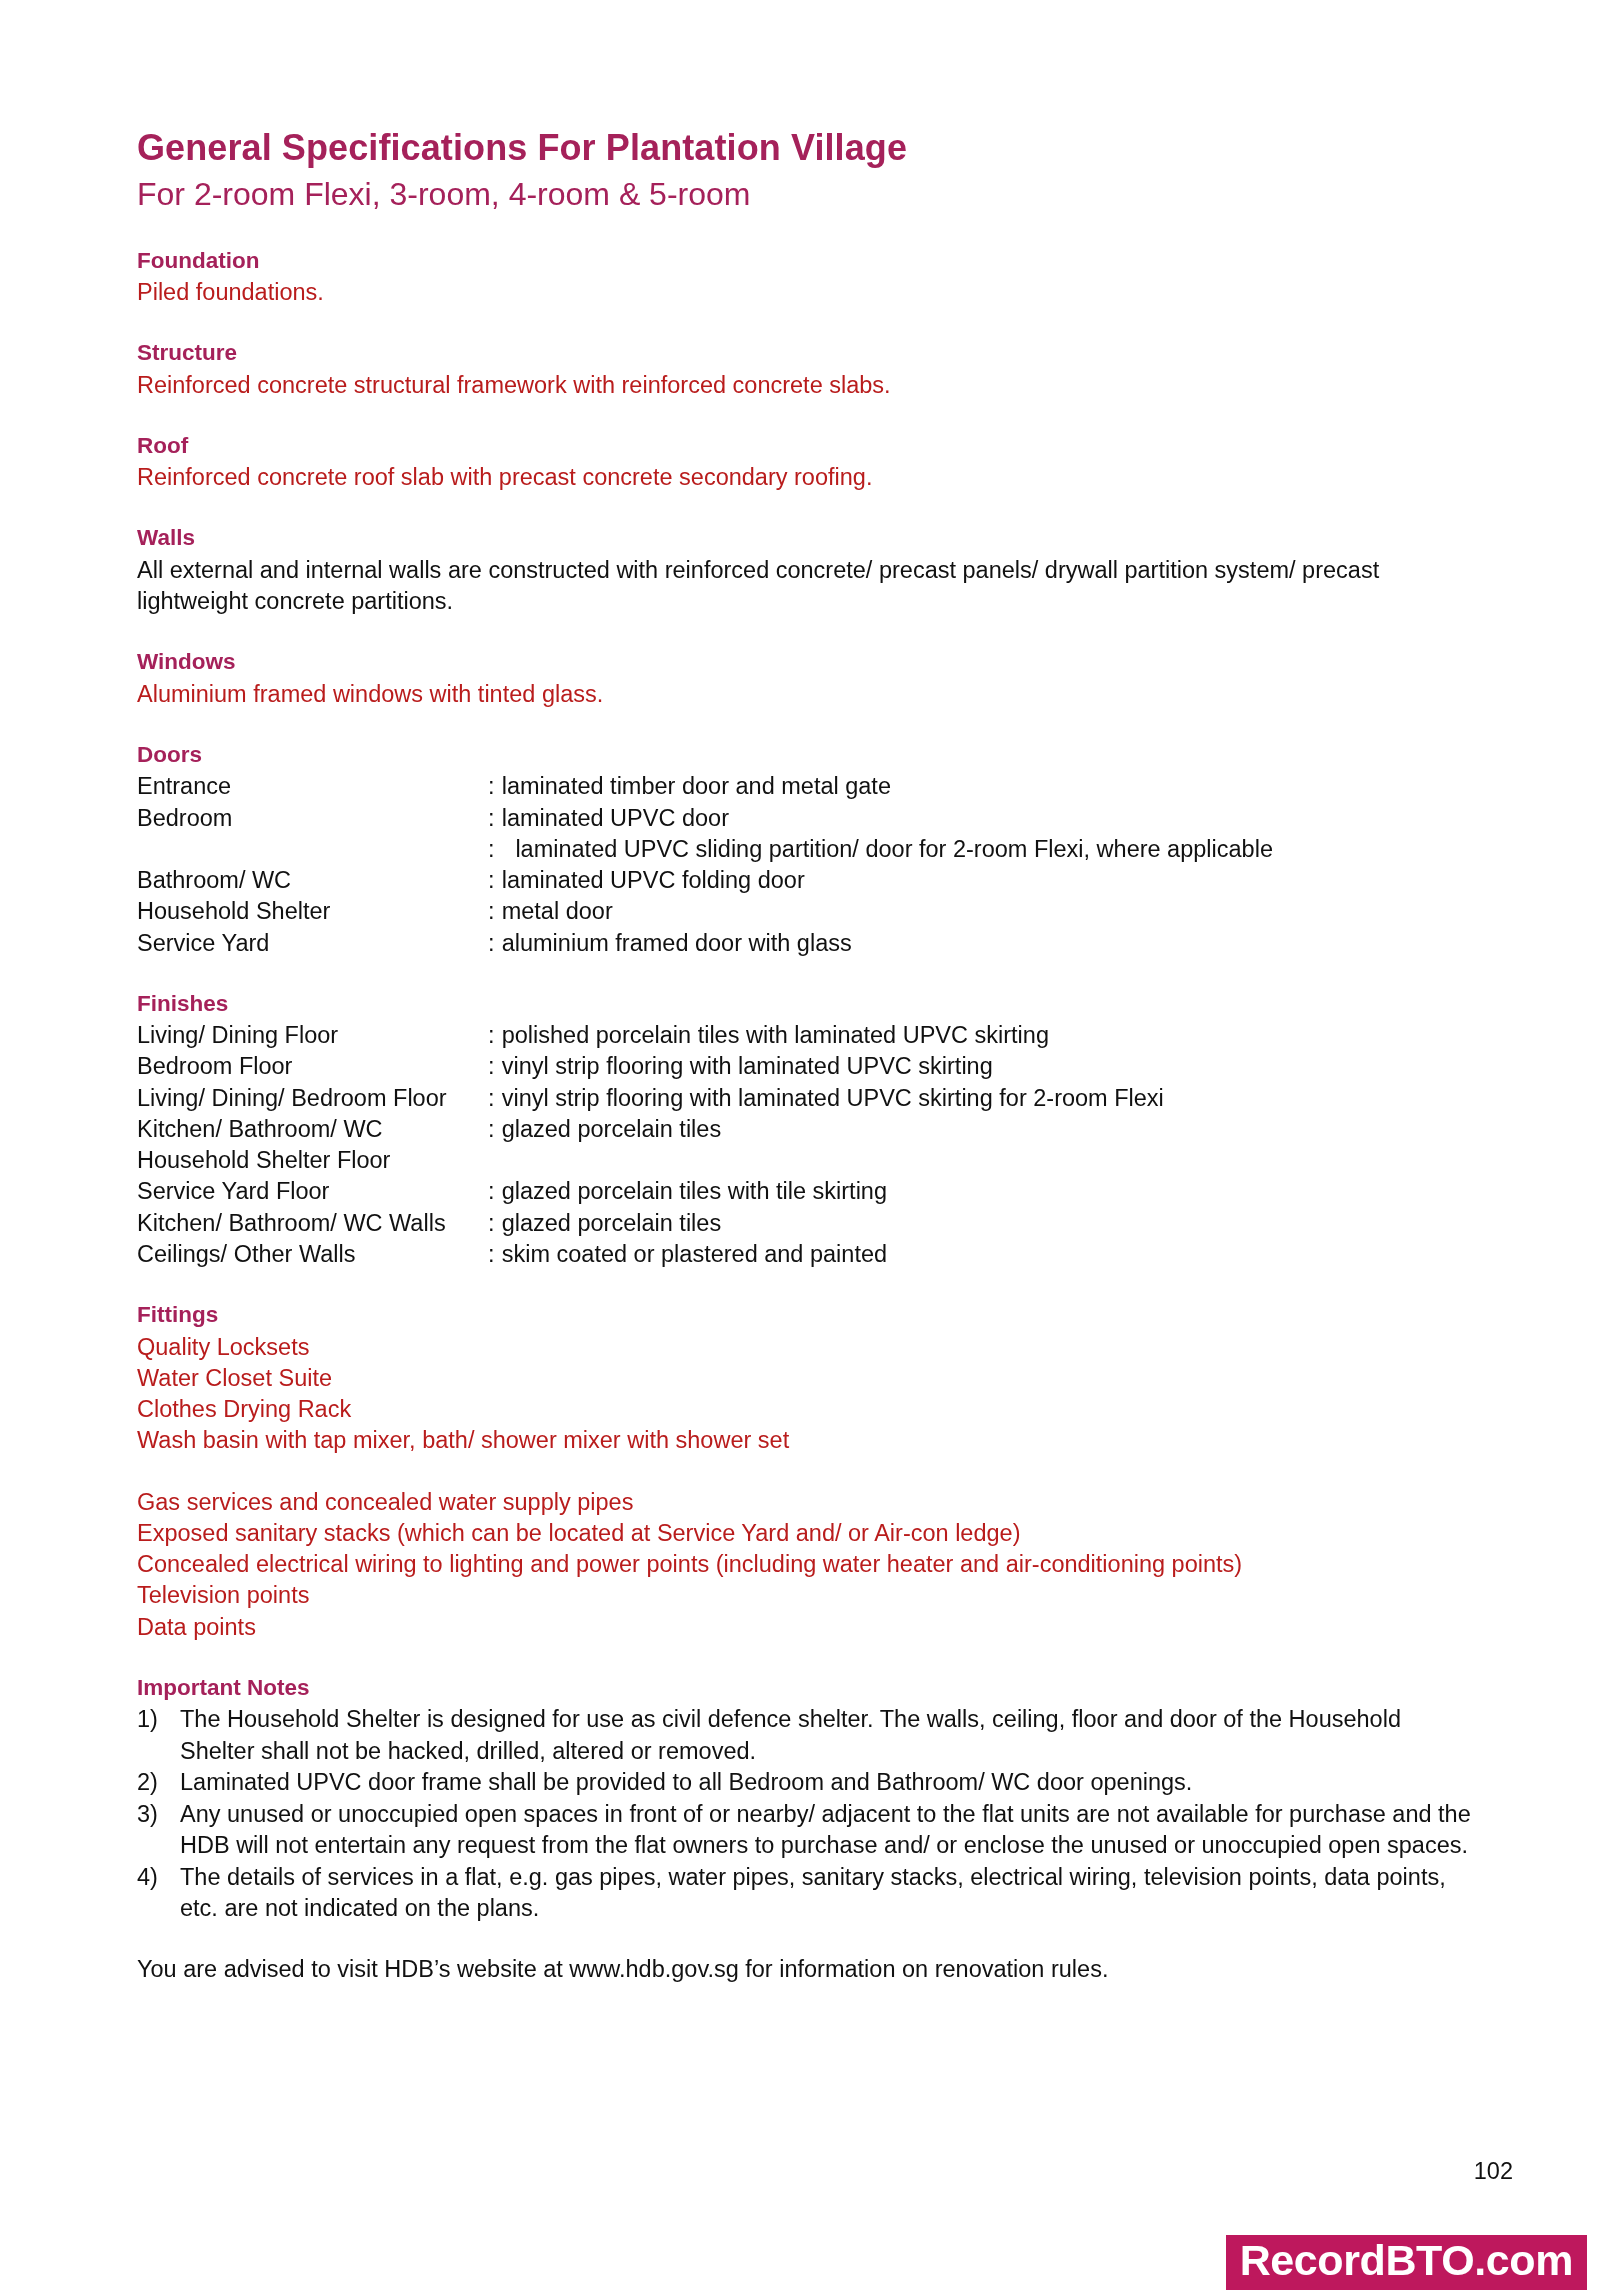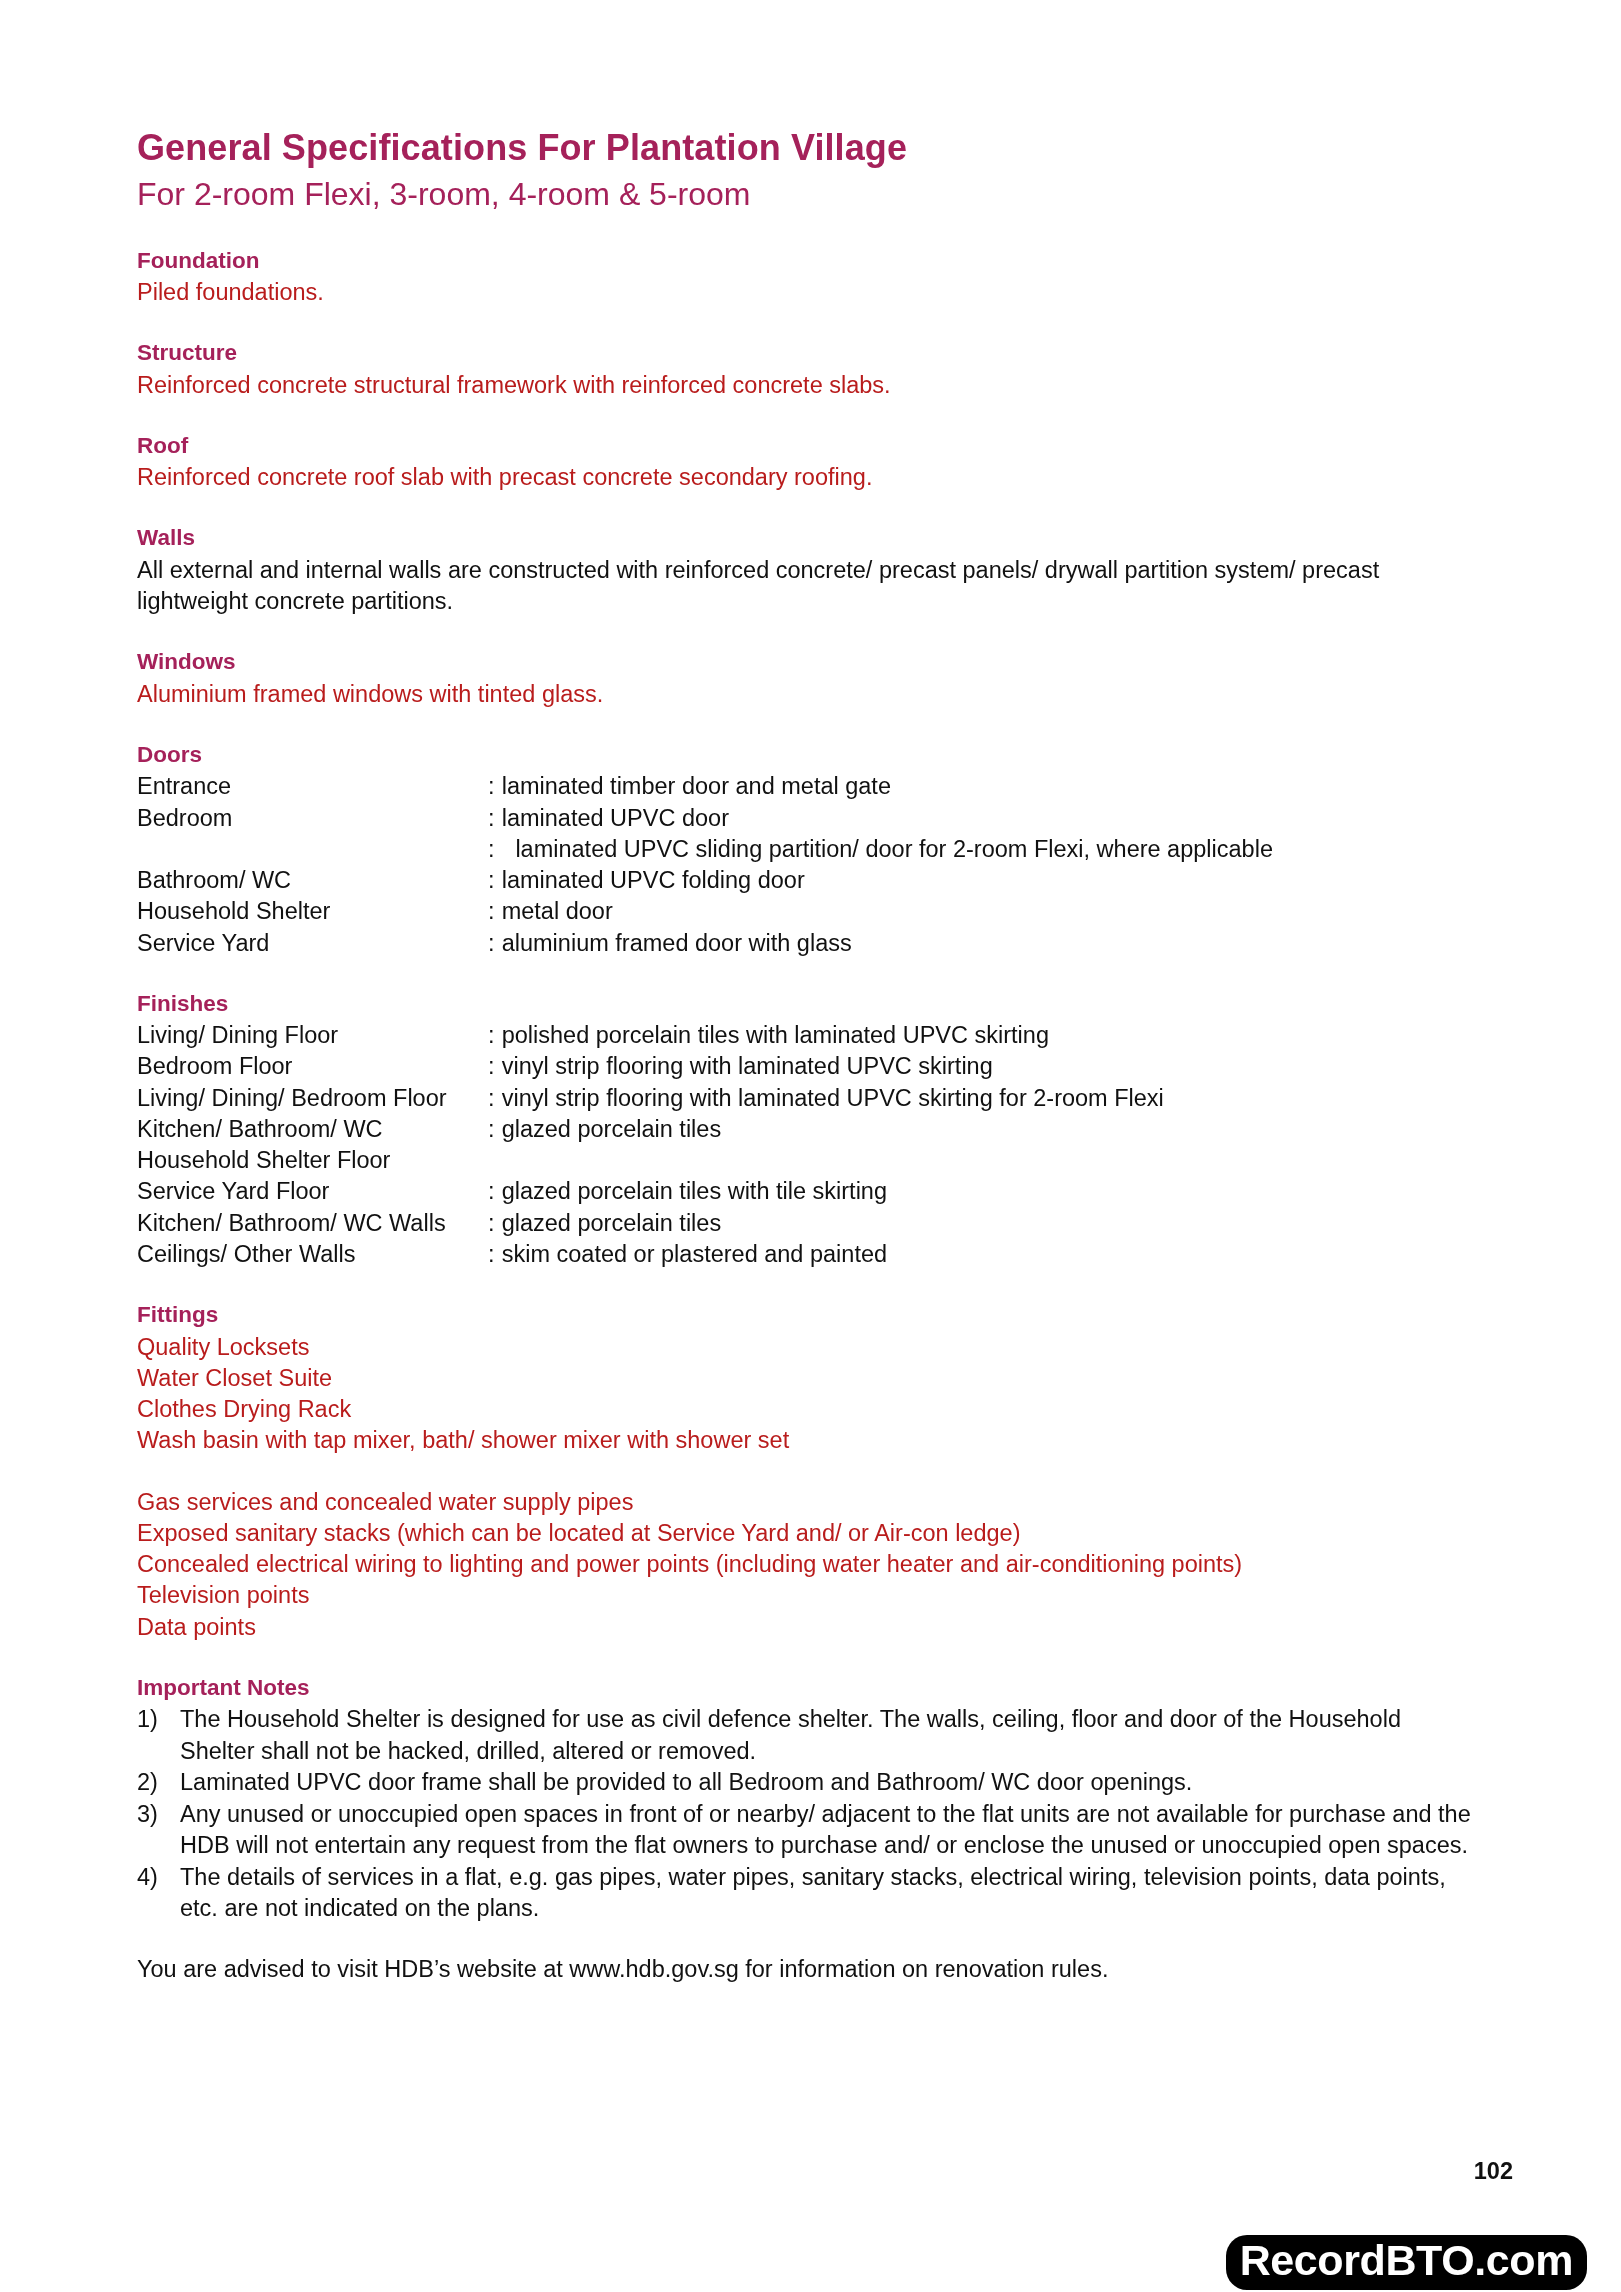--- a/index.html
+++ b/index.html
@@ -120,31 +120,29 @@
     line-height: 1.33;
     color: #111111;
   }
   
   .page-number {
     position: absolute;
     right: 108px;
     top: 2158px;
     font-size: 23.5px;
     color: #111111;
-    font-weight: bold;
   }
   
   .watermark {
     position: absolute;
     left: 1226px;
     top: 2235px;
-    background: #000000;
+    background: #be185d;
     padding: 3.9px 13.7px 7.8px 13.7px;
     box-sizing: border-box;
-    border-radius: 21px;
   }
   .watermark-text {
     font-family: "Liberation Sans", sans-serif;
     font-size: 43px;
     font-weight: bold;
     color: #ffffff;
     line-height: 1.0;
     letter-spacing: -0.4px;
     white-space: nowrap;
   }

